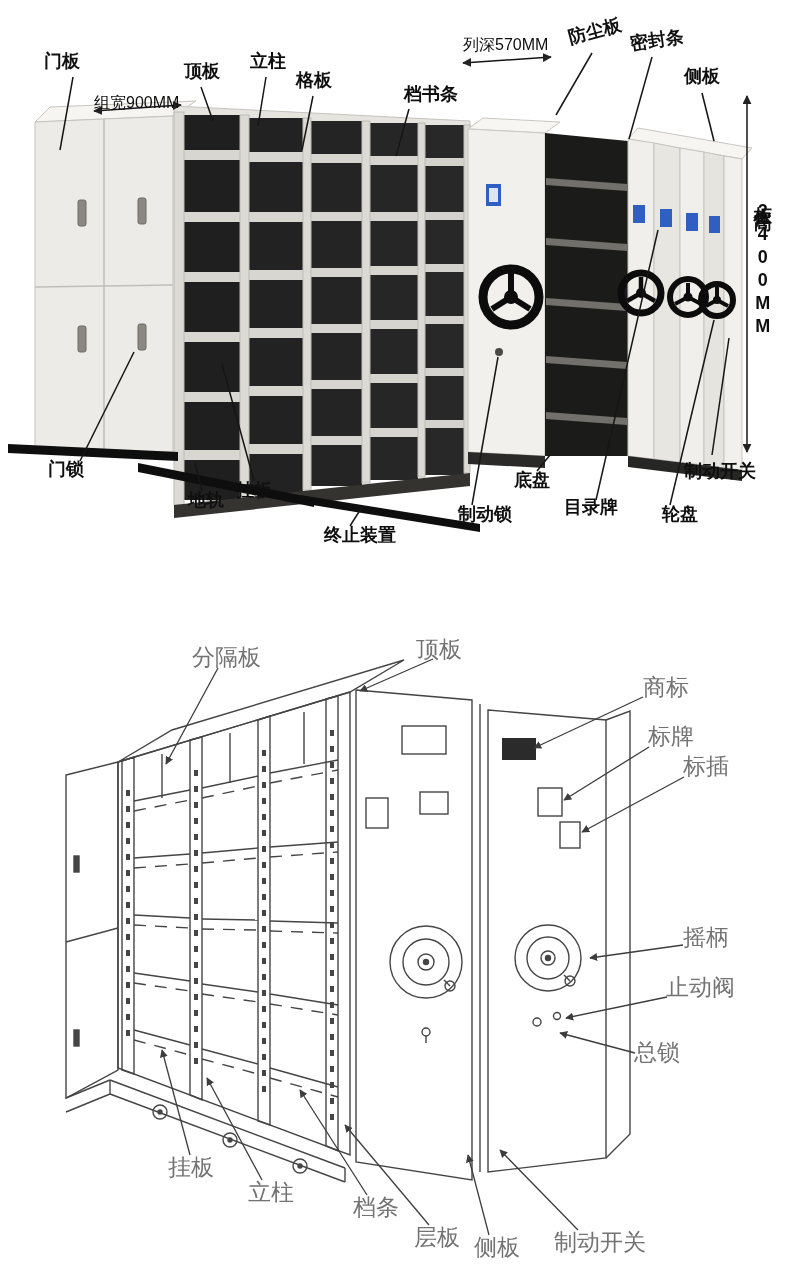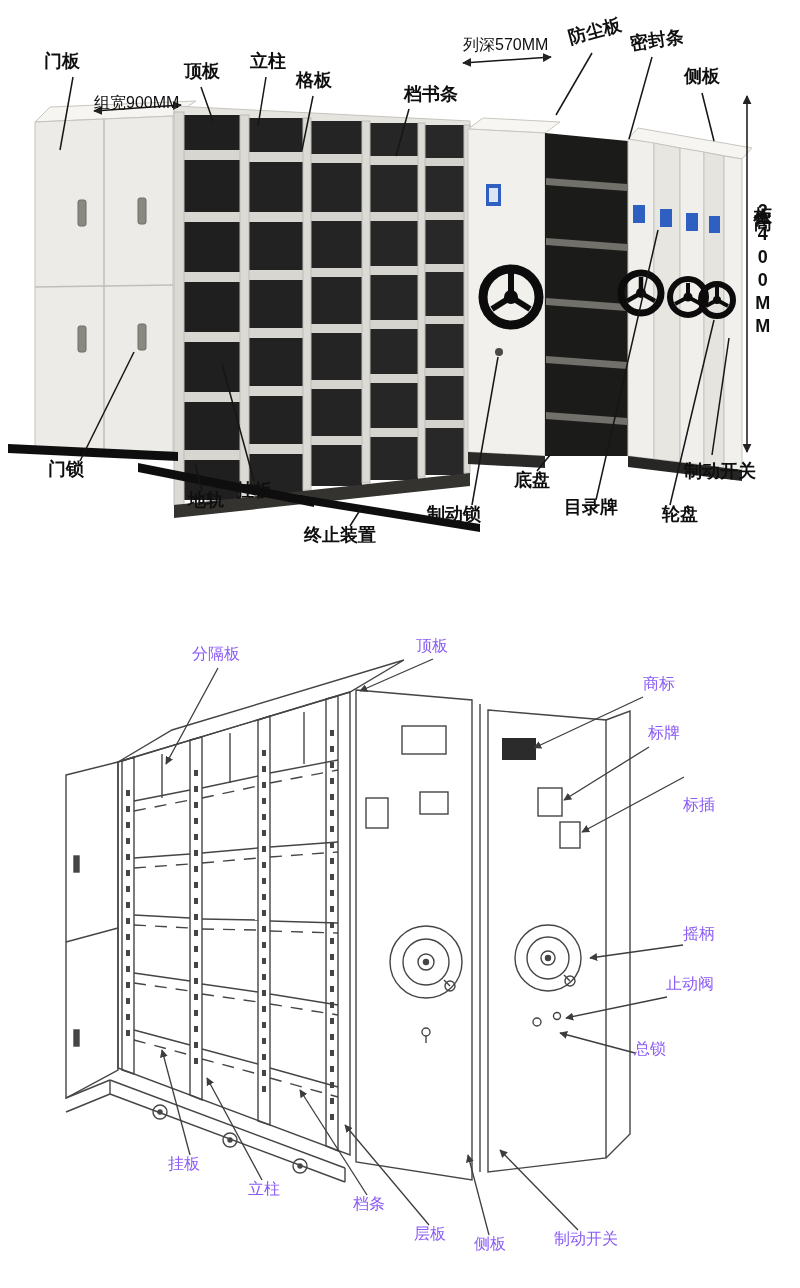--- a/index.html
+++ b/index.html
@@ -2,21 +2,21 @@
 <html><head>
 <meta charset="utf-8">
 <style>
   html,body{margin:0;padding:0;background:#ffffff;}
   .canvas{position:relative;width:800px;height:1288px;background:#ffffff;overflow:hidden;
           font-family:"Liberation Sans","DejaVu Sans",sans-serif;}
   svg.scene{position:absolute;left:0;top:0;}
   .lbl{position:absolute;color:#0f0f0f;white-space:nowrap;line-height:1.1;}
   .t{font-size:18px;font-weight:700;}
   .s{font-size:16px;font-weight:400;}
-  .b{font-size:16px;font-weight:500;color:#8b5cf6;}
+  .b{font-size:23px;font-weight:500;color:#737373;}
   .v{writing-mode:vertical-rl;text-orientation:upright;font-size:18px;font-weight:700;letter-spacing:3px;}
 </style>
 </head>
 <body>
 
 <div class="canvas">
 
 <svg class="scene" width="800" height="1288" viewBox="0 0 800 1288">
   <defs>
     <marker id="ah" viewBox="0 0 10 10" refX="9" refY="5" markerWidth="9" markerHeight="9" orient="auto-start-reverse" markerUnits="userSpaceOnUse">
@@ -328,32 +328,32 @@
 <div class="lbl t" style="left:296px;top:71px">格板</div>
 <div class="lbl t" style="left:404px;top:85px">档书条</div>
 <div class="lbl s" style="left:463px;top:36px">列深570MM</div>
 <div class="lbl t" style="left:568px;top:22px;transform:rotate(-15deg)">防尘板</div>
 <div class="lbl t" style="left:630px;top:31px;transform:rotate(-8deg)">密封条</div>
 <div class="lbl t" style="left:684px;top:67px">侧板</div>
 <div class="lbl v" style="left:752px;top:192px">柜体高2400MM</div>
 <div class="lbl t" style="left:48px;top:460px">门锁</div>
 <div class="lbl t" style="left:188px;top:491px">地轨</div>
 <div class="lbl t" style="left:236px;top:481px">挂板</div>
-<div class="lbl t" style="left:304px;top:526px">终止装置</div>
-<div class="lbl t" style="left:427px;top:505px">制动锁</div>
+<div class="lbl t" style="left:324px;top:526px">终止装置</div>
+<div class="lbl t" style="left:458px;top:505px">制动锁</div>
 <div class="lbl t" style="left:514px;top:471px">底盘</div>
 <div class="lbl t" style="left:564px;top:498px">目录牌</div>
 <div class="lbl t" style="left:662px;top:505px">轮盘</div>
 <div class="lbl t" style="left:684px;top:462px">制动开关</div>
 
 <div class="lbl b" style="left:192px;top:645px">分隔板</div>
 <div class="lbl b" style="left:416px;top:637px">顶板</div>
 <div class="lbl b" style="left:643px;top:675px">商标</div>
 <div class="lbl b" style="left:648px;top:724px">标牌</div>
-<div class="lbl b" style="left:683px;top:796px">标插</div>
+<div class="lbl b" style="left:683px;top:754px">标插</div>
 <div class="lbl b" style="left:683px;top:925px">摇柄</div>
 <div class="lbl b" style="left:666px;top:975px">止动阀</div>
 <div class="lbl b" style="left:634px;top:1040px">总锁</div>
 <div class="lbl b" style="left:168px;top:1155px">挂板</div>
 <div class="lbl b" style="left:248px;top:1180px">立柱</div>
 <div class="lbl b" style="left:353px;top:1195px">档条</div>
 <div class="lbl b" style="left:414px;top:1225px">层板</div>
 <div class="lbl b" style="left:474px;top:1235px">侧板</div>
 <div class="lbl b" style="left:554px;top:1230px">制动开关</div>
 

